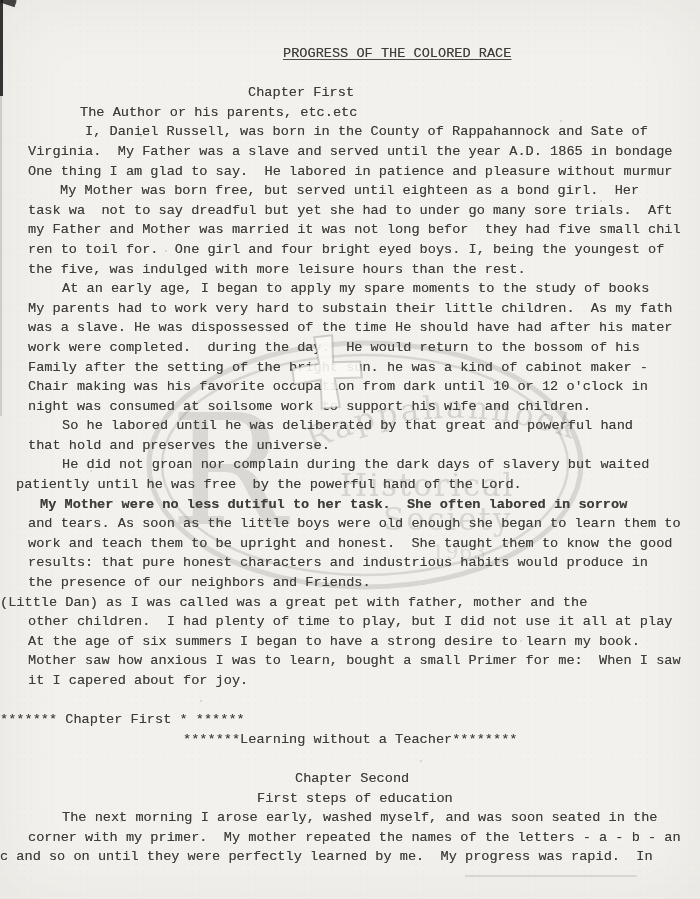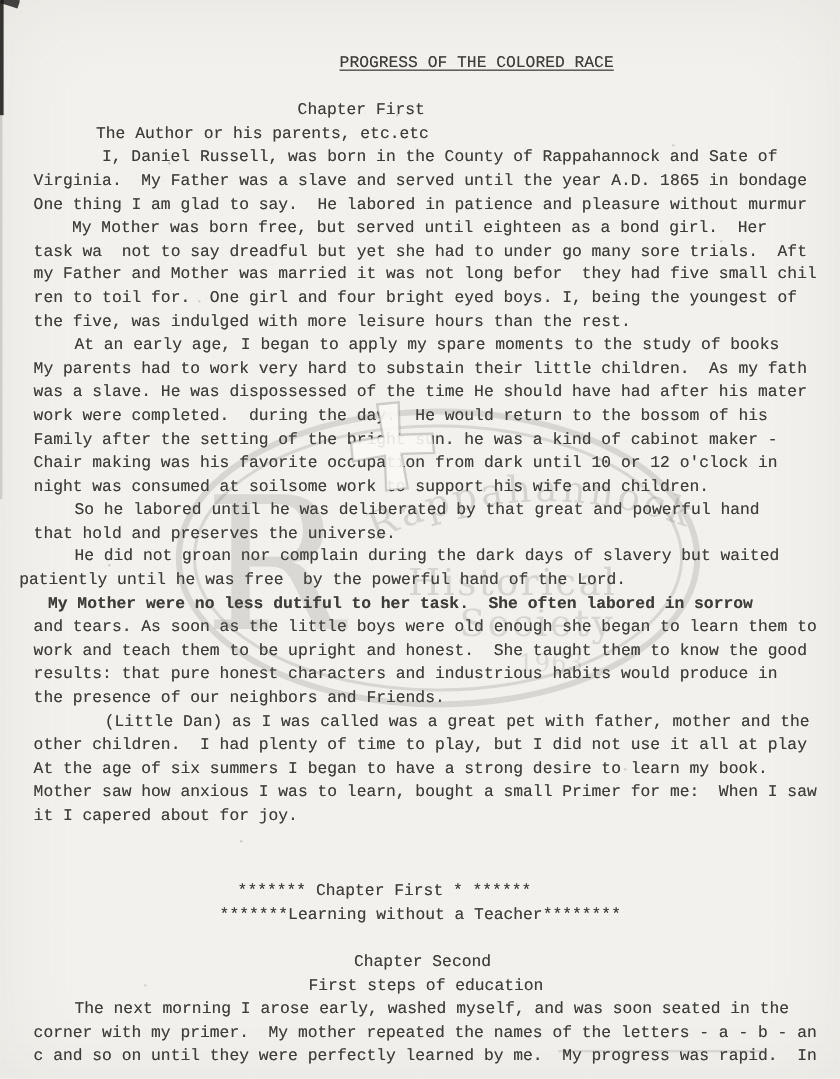--- a/index.html
+++ b/index.html
@@ -84,34 +84,34 @@
       <div class="line" style="padding-left: 28px;">night was consumed at soilsome work to support his wife and children.</div>
       <div class="line" style="padding-left: 62px;">So he labored until he was deliberated by that great and powerful hand</div>
       <div class="line" style="padding-left: 28px;">that hold and preserves the universe.</div>
       <div class="line" style="padding-left: 62px;">He did not groan nor complain during the dark days of slavery but waited</div>
       <div class="line" style="padding-left: 16px;">patiently until he was free  by the powerful hand of the Lord.</div>
       <div class="line" style="padding-left: 40px; font-weight: bold;">My Mother were no less dutiful to her task.  She often labored in sorrow</div>
       <div class="line" style="padding-left: 28px;">and tears. As soon as the little boys were old enough she began to learn them to</div>
       <div class="line" style="padding-left: 28px;">work and teach them to be upright and honest.  She taught them to know the good</div>
       <div class="line" style="padding-left: 28px;">results: that pure honest characters and industrious habits would produce in</div>
       <div class="line" style="padding-left: 28px;">the presence of our neighbors and Friends.</div>
-      <div class="line" style="padding-left: 62px; text-align: center;">(Little Dan) as I was called was a great pet with father, mother and the</div>
+      <div class="line" style="">(Little Dan) as I was called was a great pet with father, mother and the</div>
       <div class="line" style="padding-left: 28px;">other children.  I had plenty of time to play, but I did not use it all at play</div>
       <div class="line" style="padding-left: 28px;">At the age of six summers I began to have a strong desire to learn my book.</div>
       <div class="line" style="padding-left: 28px;">Mother saw how anxious I was to learn, bought a small Primer for me:  When I saw</div>
       <div class="line" style="padding-left: 28px;">it I capered about for joy.</div>
       <div class="line" style="padding-left: 28px;">&nbsp;</div>
-      <div class="line" style="padding-left: 198px; margin-top: 24px;">******* Chapter First * ******</div>
+      <div class="line" style="">******* Chapter First * ******</div>
       <div class="line" style="padding-left: 183px;">*******Learning without a Teacher********</div>
       <div class="line" style="padding-left: 28px;">&nbsp;</div>
       <div class="line" style="padding-left: 295px;">Chapter Second</div>
       <div class="line" style="padding-left: 257px;">First steps of education</div>
       <div class="line" style="padding-left: 62px;">The next morning I arose early, washed myself, and was soon seated in the</div>
       <div class="line" style="padding-left: 28px;">corner with my primer.  My mother repeated the names of the letters - a - b - an</div>
-      <div class="line" style="padding-left: 28px;">c and so on until they were perfectly learned by me.  My progress was rapid.  In</div>
+      <div class="line" style="">c and so on until they were perfectly learned by me.  My progress was rapid.  In</div>
     </div>
 
   <svg id="watermark" viewBox="0 0 450 265" aria-hidden="true">
     <defs>
       <path id="wm-arc-top" d="M 172 120 Q 305 60 440 112" fill="none"></path>
     </defs>
     <g fill="none" stroke="#55554e" stroke-opacity="0.17">
       <ellipse cx="225" cy="135" rx="216" ry="122" stroke-width="5"></ellipse>
       <ellipse cx="225" cy="135" rx="203" ry="110" stroke-width="2.5"></ellipse>
     </g>

